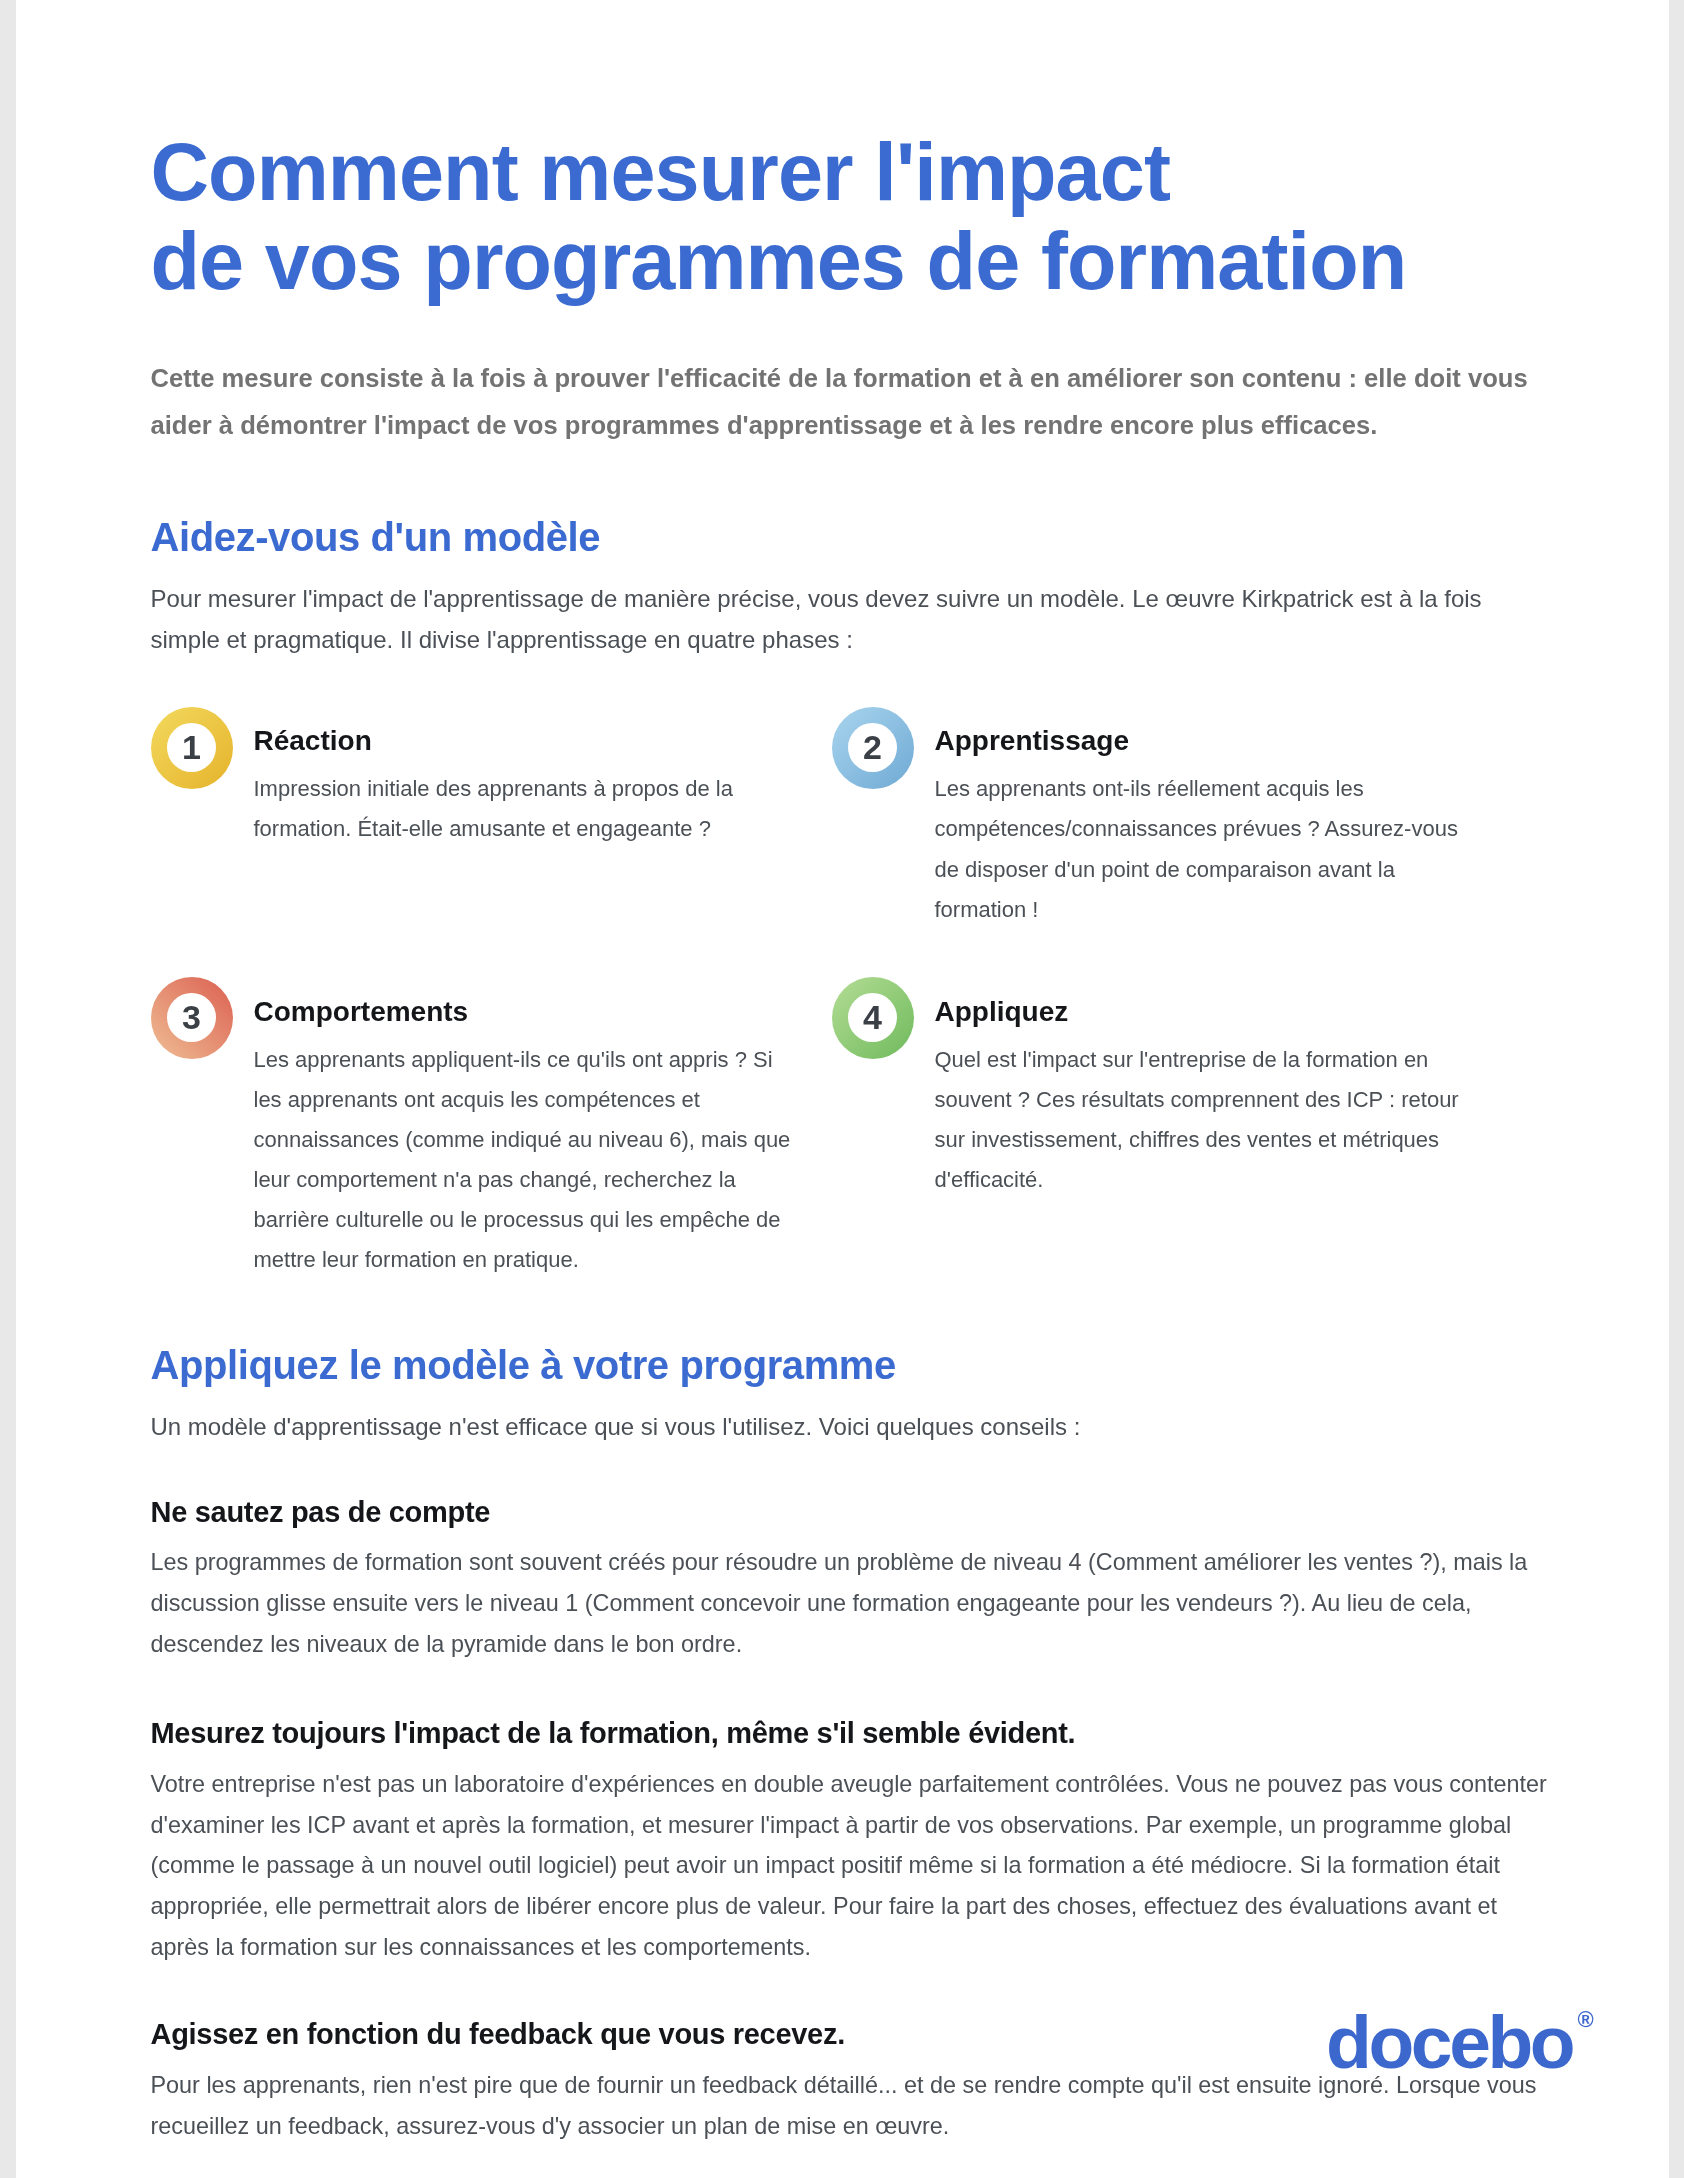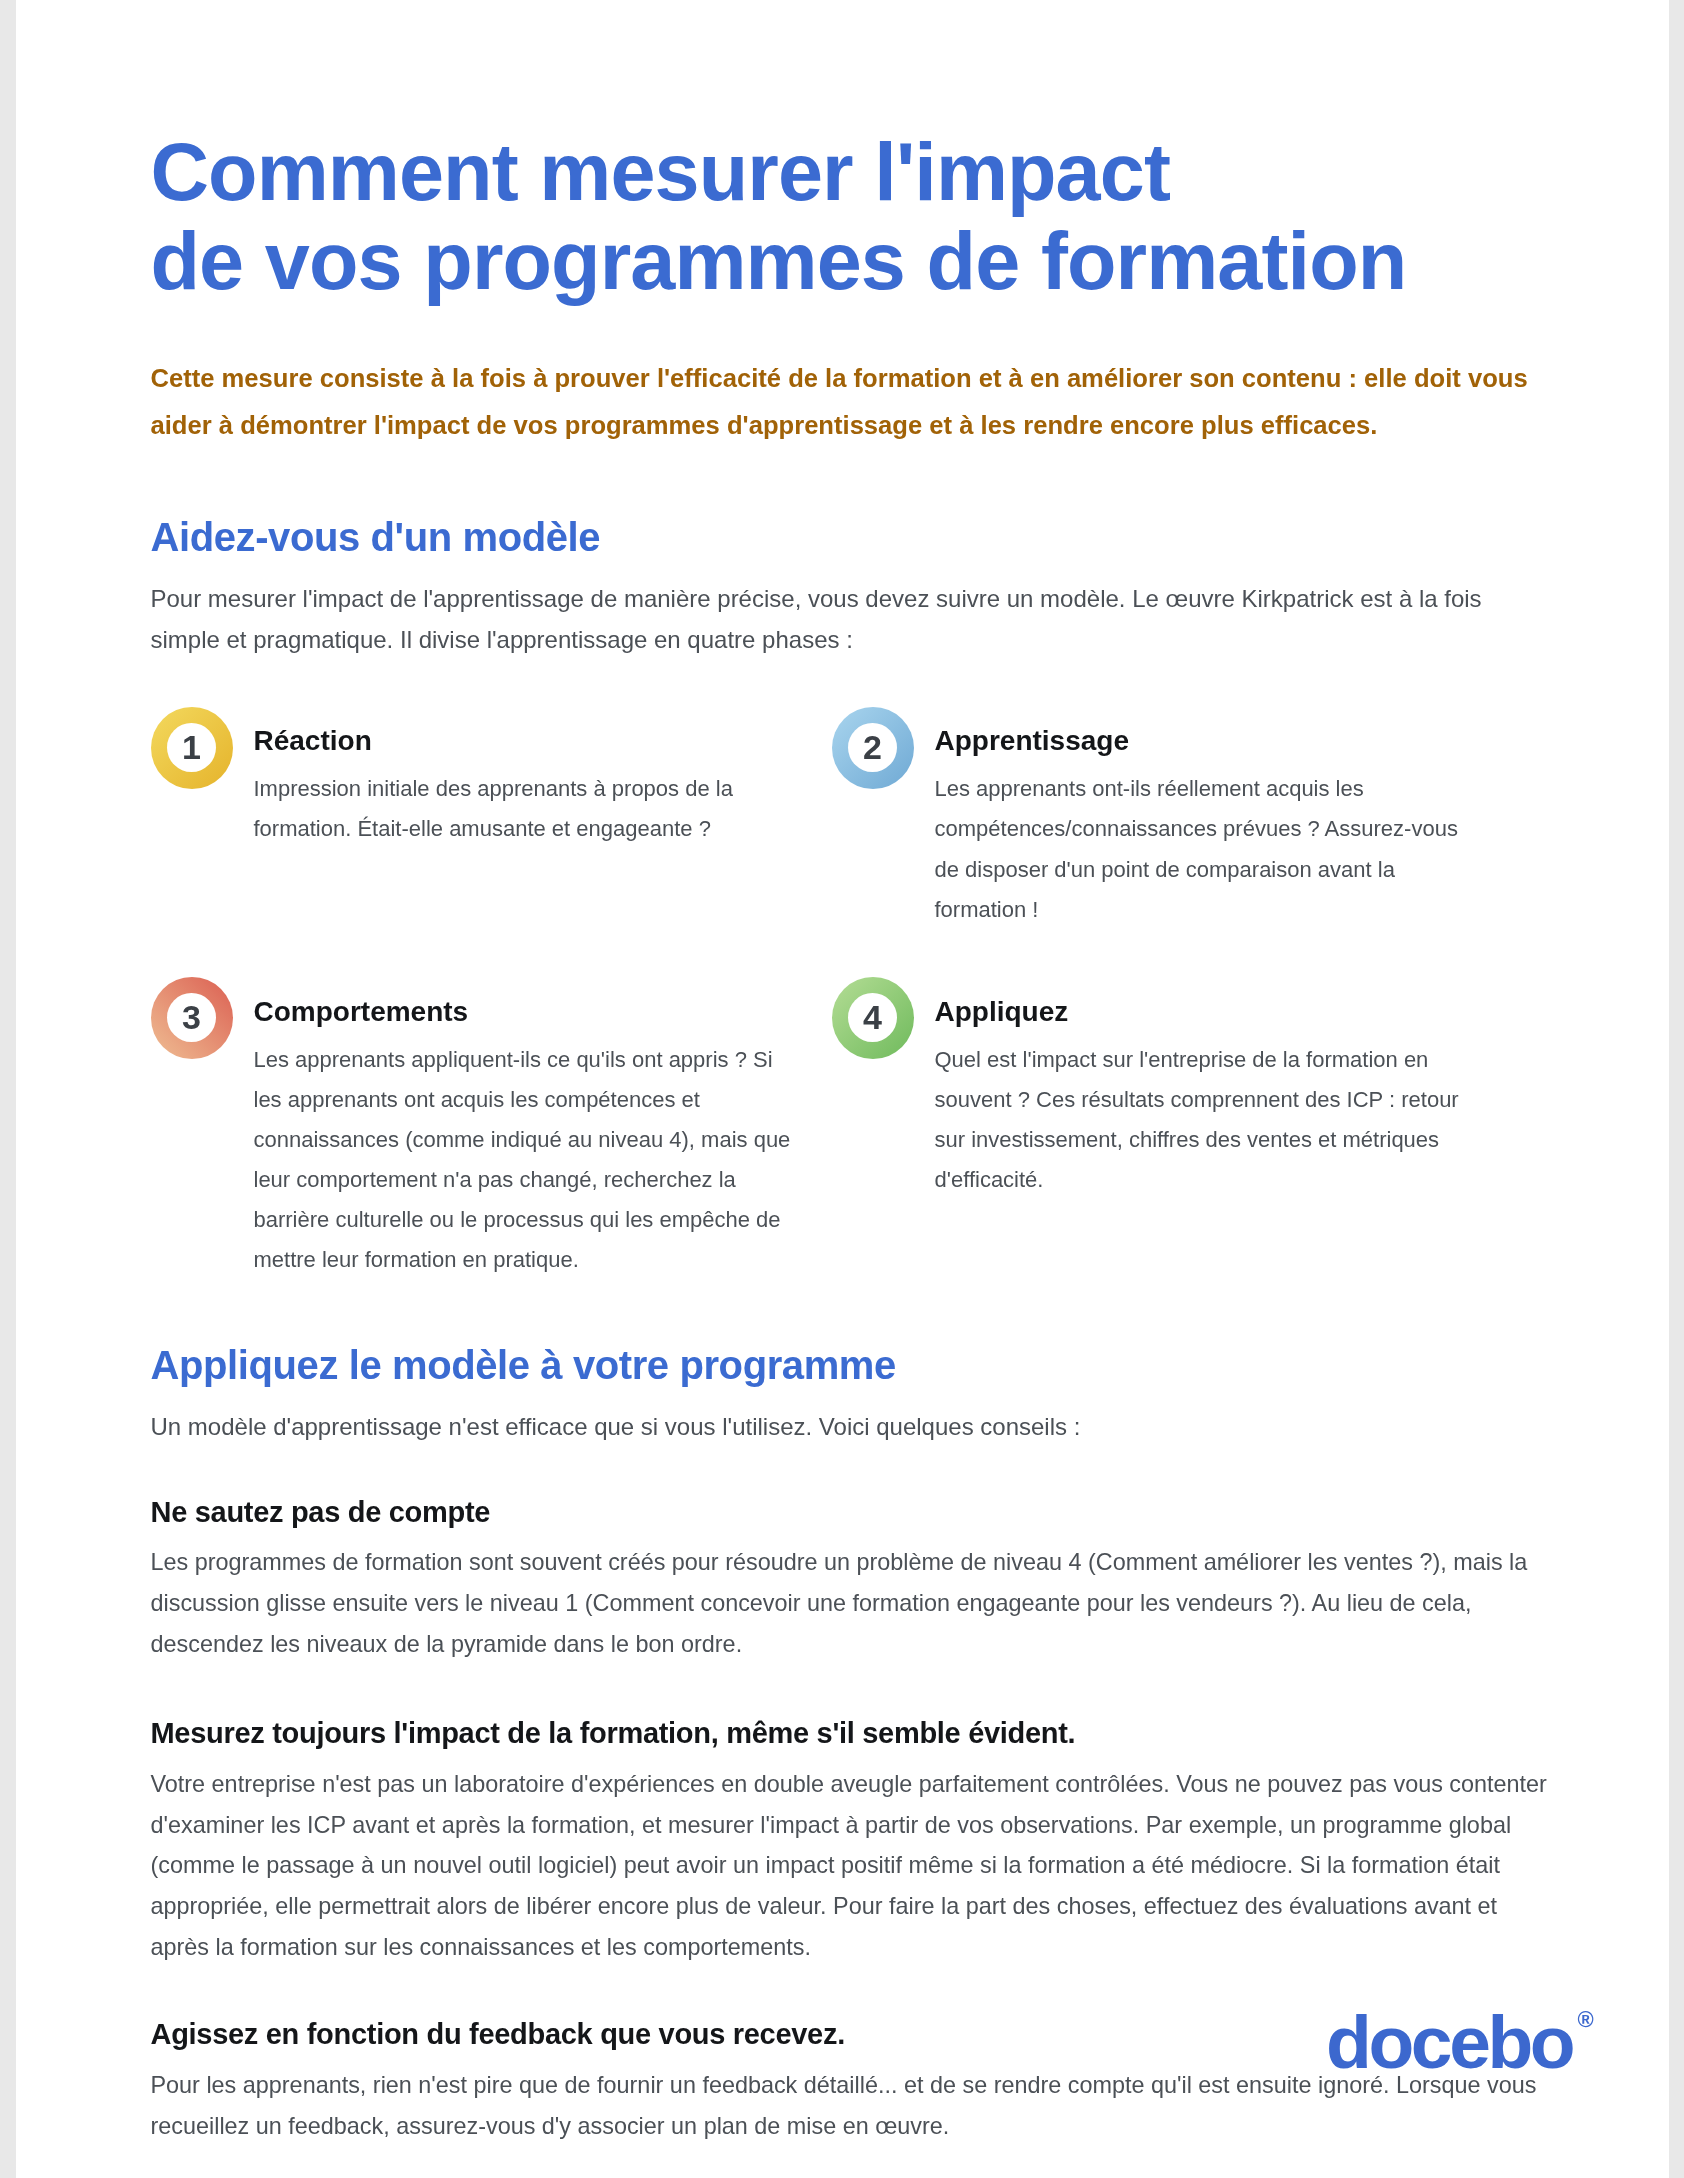--- a/index.html
+++ b/index.html
@@ -24,21 +24,21 @@
   .doc-title{
     margin-top:128px;
     color:var(--accent-blue);
     font-weight:bold;
     font-size:81px;
     line-height:1.1;
     letter-spacing:-0.9px;
   }
   .intro{
     margin-top:49px;
-    color:#a16207;
+    color:#737373;
     font-weight:bold;
     font-size:25.6px;
     line-height:1.83;
     max-width:1423px;
   }
   .h2{
     color:var(--accent-blue);
     font-weight:bold;
     font-size:40px;
     letter-spacing:-0.4px;
@@ -157,21 +157,21 @@
           <div class="step-desc">Les apprenants ont-ils réellement acquis les compétences/connaissances prévues ? Assurez-vous de disposer d'un point de comparaison avant la formation !</div>
         </div>
       </div>
 
       <div class="step">
         <div class="step-circle" style="background: linear-gradient(45deg, rgb(239, 190, 147), rgb(219, 95, 82));">
           <div class="step-circle-inner">3</div>
         </div>
         <div class="step-body">
           <div class="step-title">Comportements</div>
-          <div class="step-desc">Les apprenants appliquent-ils ce qu'ils ont appris ? Si les apprenants ont acquis les compétences et connaissances (comme indiqué au niveau 4), mais que leur comportement n'a pas changé, recherchez la barrière culturelle ou le processus qui les empêche de mettre leur formation en pratique.</div>
+          <div class="step-desc">Les apprenants appliquent-ils ce qu'ils ont appris ? Si les apprenants ont acquis les compétences et connaissances (comme indiqué au niveau 6), mais que leur comportement n'a pas changé, recherchez la barrière culturelle ou le processus qui les empêche de mettre leur formation en pratique.</div>
         </div>
       </div>
 
       <div class="step">
         <div class="step-circle" style="background: linear-gradient(135deg, rgb(180, 221, 149), rgb(111, 186, 92));">
           <div class="step-circle-inner">4</div>
         </div>
         <div class="step-body">
           <div class="step-title">Appliquez</div>
           <div class="step-desc">Quel est l'impact sur l'entreprise de la formation en souvent ? Ces résultats comprennent des ICP : retour sur investissement, chiffres des ventes et métriques d'efficacité.</div>

